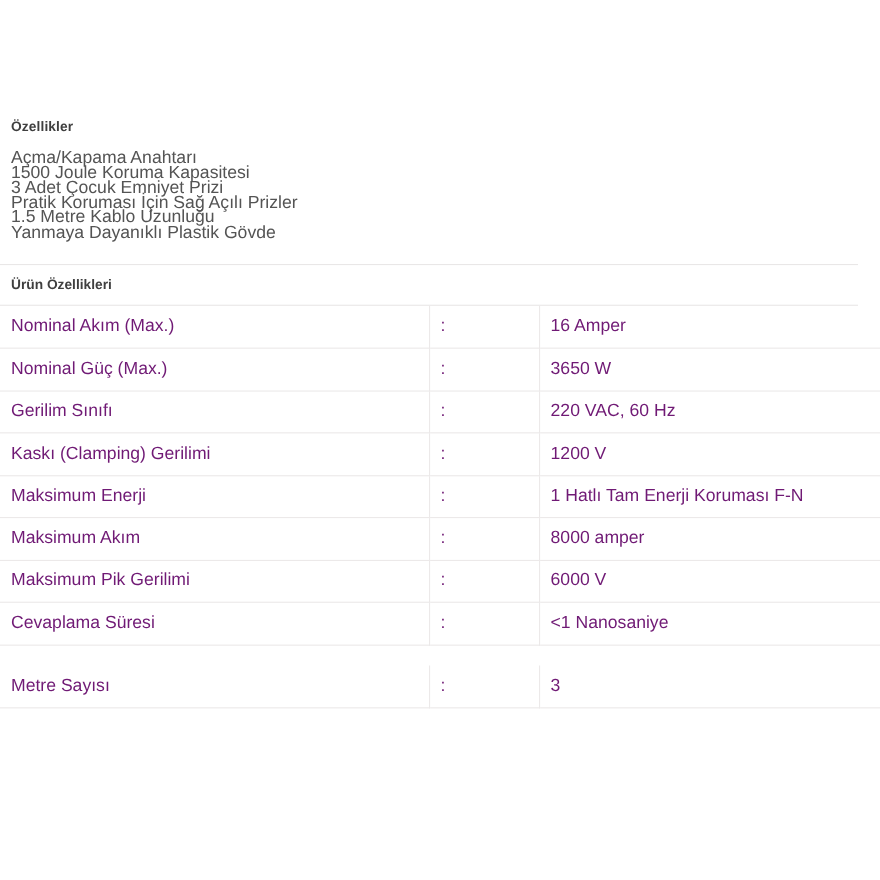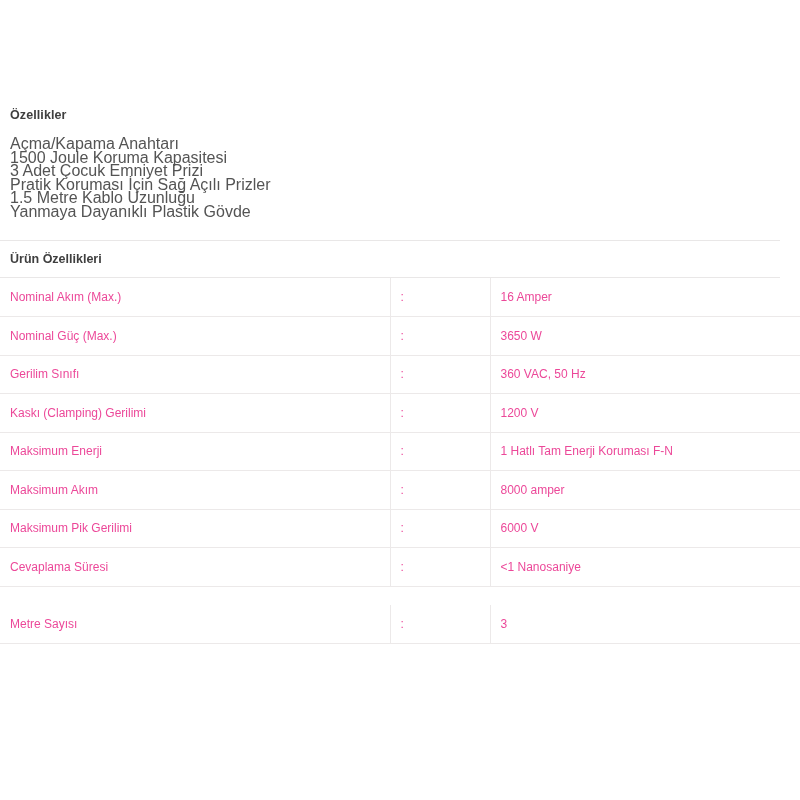--- a/index.html
+++ b/index.html
@@ -68,22 +68,22 @@
   .spec-table {
     width: 100%;
     border-collapse: collapse;
     table-layout: fixed;
   }
   .spec-table tr {
     height: 38.5px;
   }
   .spec-table td {
     border-bottom: 1px solid #ece9e9;
-    font-size: 12px;
-    color: #ec4899;
+    font-size: 16px;
+    color: #701a75;
     padding: 0 10px;
     vertical-align: middle;
     box-sizing: border-box;
   }
   .col-label {
     width: 390px;
     border-right: 1px solid #ece9e9;
   }
   .col-colon {
     width: 100px;
@@ -136,21 +136,21 @@
             <td class="col-value">16 Amper</td>
           </tr>
           <tr>
             <td class="col-label">Nominal Güç (Max.)</td>
             <td class="col-colon">:</td>
             <td class="col-value">3650 W</td>
           </tr>
           <tr>
             <td class="col-label">Gerilim Sınıfı</td>
             <td class="col-colon">:</td>
-            <td class="col-value">360 VAC, 50 Hz</td>
+            <td class="col-value">220 VAC, 60 Hz</td>
           </tr>
           <tr>
             <td class="col-label">Kaskı (Clamping) Gerilimi</td>
             <td class="col-colon">:</td>
             <td class="col-value">1200 V</td>
           </tr>
           <tr>
             <td class="col-label">Maksimum Enerji</td>
             <td class="col-colon">:</td>
             <td class="col-value">1 Hatlı Tam Enerji Koruması F-N</td>

